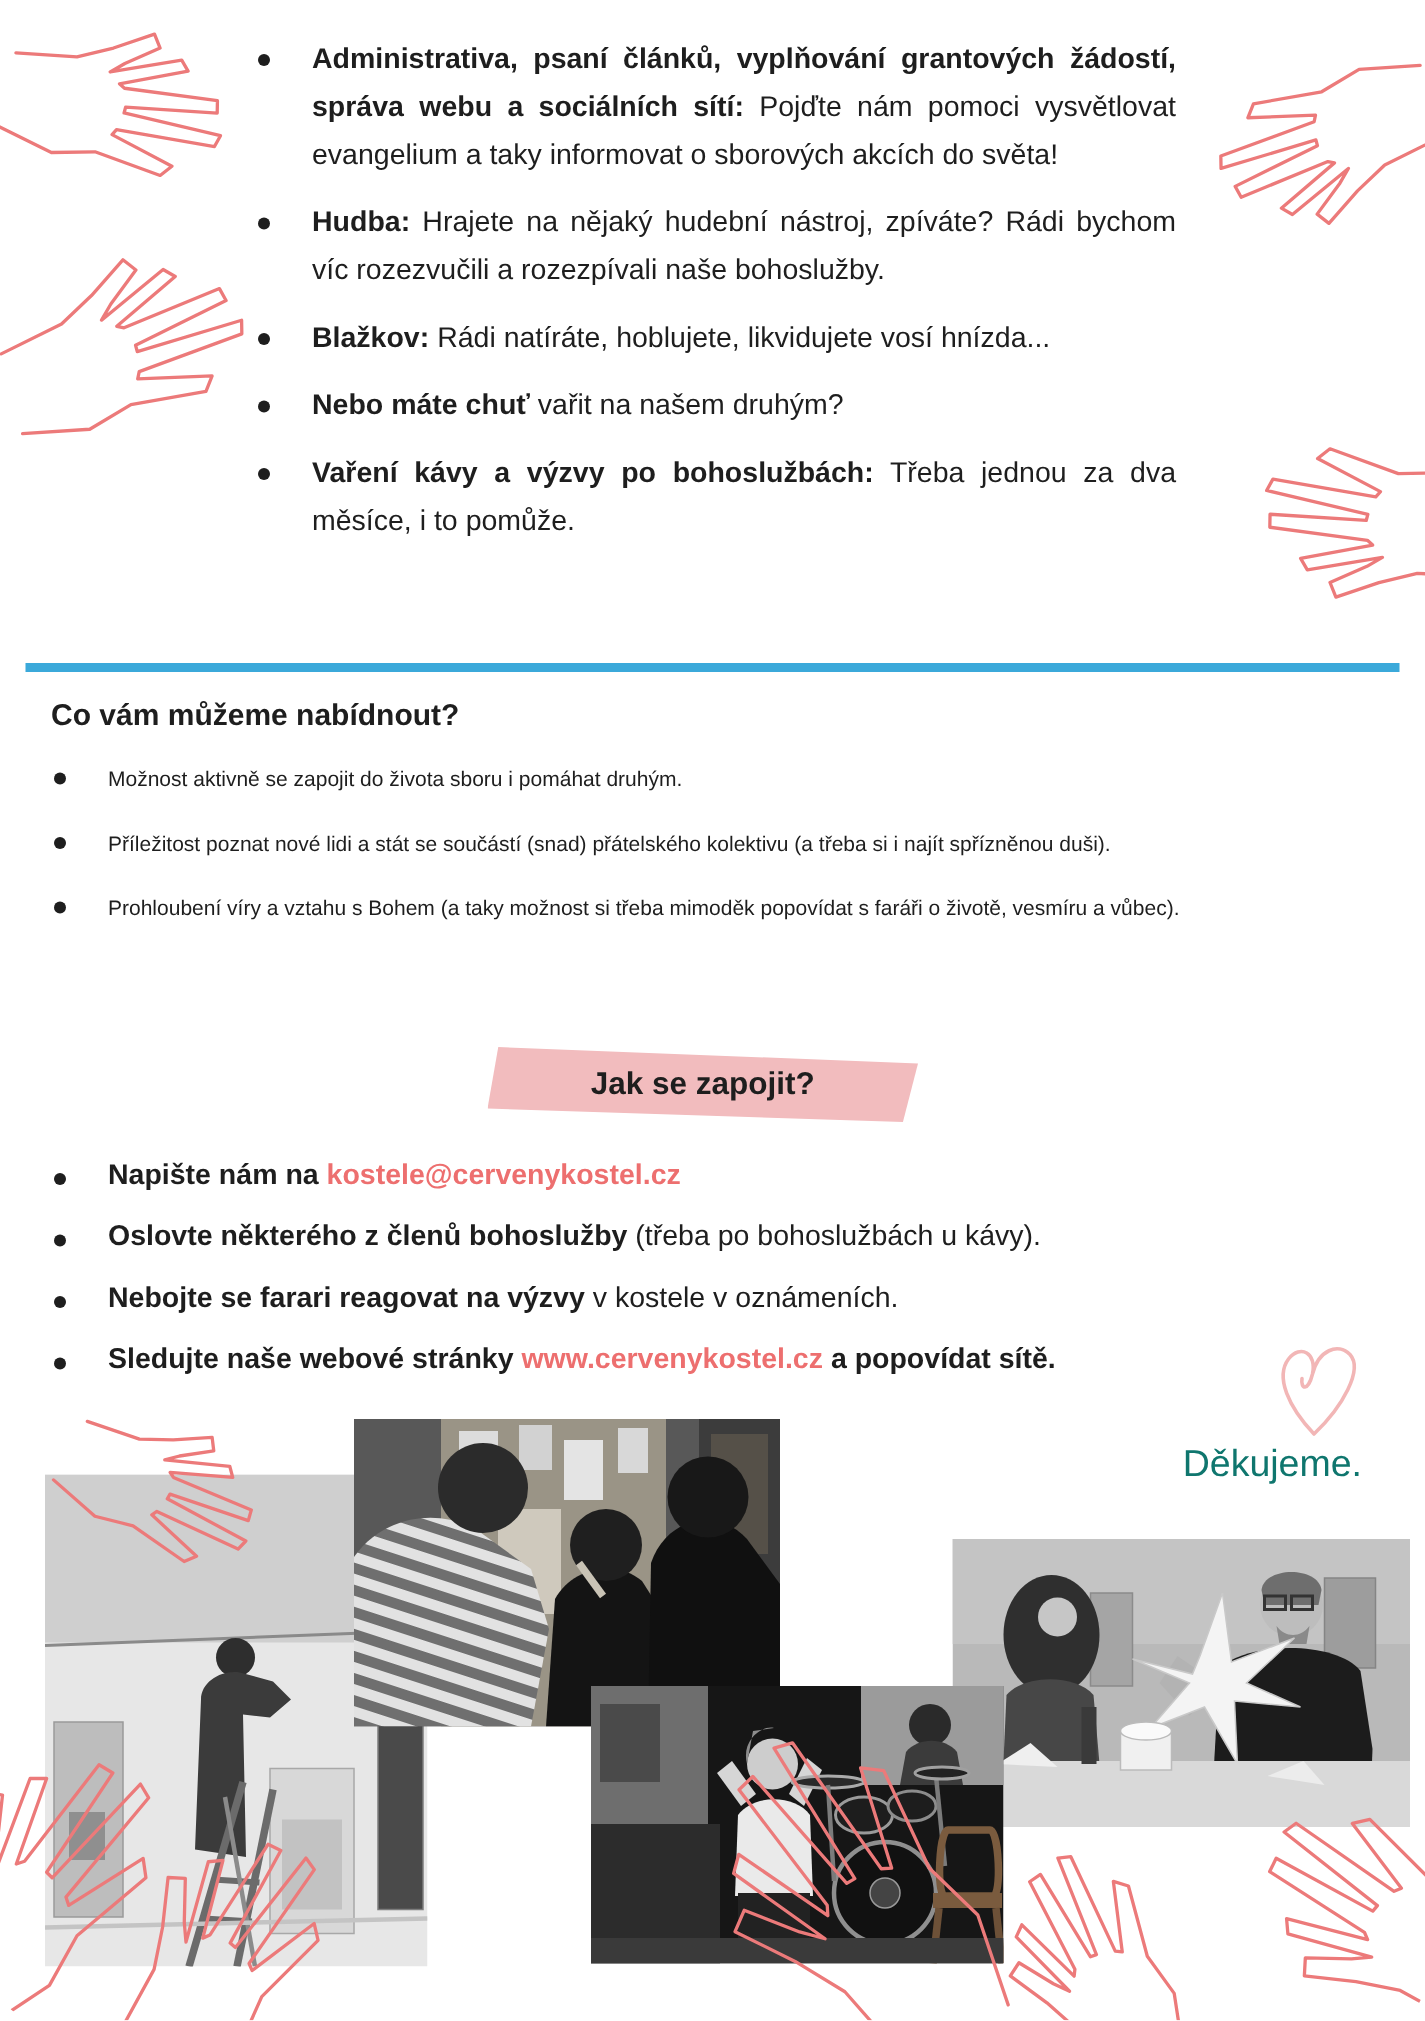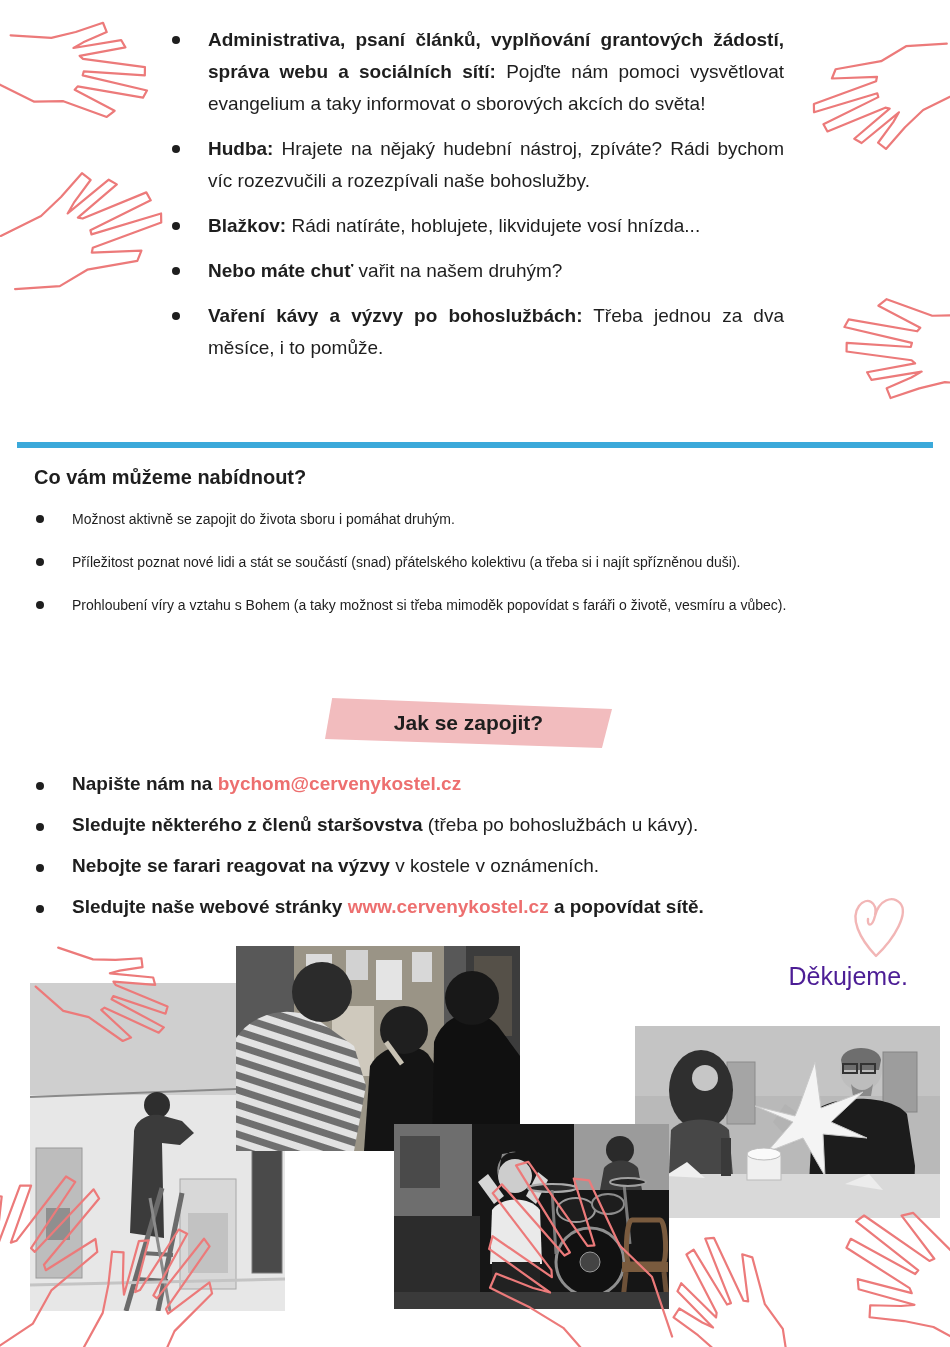--- a/index.html
+++ b/index.html
@@ -1,19 +1,20 @@
 <!DOCTYPE html>
 <html><head>
 <meta charset="utf-8">
 <style>
   html,body{margin:0;padding:0;background:#ffffff;}
   .page{
     position:relative;width:950px;height:1347px;margin:0 auto;overflow:hidden;
     background:#ffffff;color:#1e1e1e;
     font-family:"Liberation Sans","DejaVu Sans",sans-serif;
+    border-radius:25px;
   }
   
   ul.blist{list-style:none;margin:0;padding:0;position:absolute;}
   ul.blist li{position:relative;padding-left:40px;}
   ul.blist li::before{
     content:"";position:absolute;left:4px;top:12px;width:8px;height:8px;border-radius:50%;background:#1e1e1e;
   }
   .top-list{left:168px;top:24px;width:616px;font-size:19px;line-height:32px;text-align:justify;}
   .top-list li{margin-bottom:13px;}
   .mid-list{left:32px;top:503px;width:886px;font-size:14px;line-height:32px;text-align:justify;}
@@ -28,21 +29,21 @@
   .offer-heading{position:absolute;left:34px;top:466px;font-size:20px;font-weight:bold;}
   .banner{
     position:absolute;left:325px;top:698px;width:287px;height:50px;background:#f2bcbe;
     clip-path:polygon(2.5% 0%,100% 22%,96.5% 100%,0% 82%);
   }
   .banner-label{
     position:absolute;left:325px;top:698px;width:287px;height:50px;
     display:flex;align-items:center;justify-content:center;
     font-size:21px;font-weight:bold;color:#1e1e1e;
   }
-  .thanks{position:absolute;right:42px;top:962px;font-size:25px;color:#4c1d95;}
+  .thanks{position:absolute;right:42px;top:962px;font-size:25px;color:#0f766e;}
   
   .photo{position:absolute;display:block;}
   #photoA{left:30px;top:983px;z-index:1;}
   #photoB{left:236px;top:946px;z-index:2;}
   #photoD{left:635px;top:1026px;z-index:2;}
   #photoC{left:394px;top:1124px;z-index:3;}
   
   .hands-layer{position:absolute;left:0;top:0;width:950px;height:1347px;z-index:5;pointer-events:none;}
 </style>
 </head>
@@ -75,24 +76,24 @@
     <li><span>Možnost aktivně se zapojit do života sboru i pomáhat druhým.</span></li>
     <li><span>Příležitost poznat nové lidi a stát se součástí (snad) přátelského kolektivu (a třeba si i najít spřízněnou duši).</span></li>
     <li><span>Prohloubení víry a vztahu s Bohem (a taky možnost si třeba mimoděk popovídat s faráři o životě, vesmíru a vůbec).</span></li>
   </ul>
 
   <div class="banner"></div>
   <div class="banner-label">Jak se zapojit?</div>
 
   <ul class="blist join-list">
     <li>
-      <b>Napište nám na </b><a class="red-link" href="#">bychom@cervenykostel.cz</a><span></span><b></b>
-    </li>
-    <li>
-      <b>Sledujte některého z členů staršovstva </b><a class="red-link" href="#"></a><span>(třeba po bohoslužbách u kávy).</span><b></b>
+      <b>Napište nám na </b><a class="red-link" href="#">kostele@cervenykostel.cz</a><span></span><b></b>
+    </li>
+    <li>
+      <b>Oslovte některého z členů bohoslužby </b><a class="red-link" href="#"></a><span>(třeba po bohoslužbách u kávy).</span><b></b>
     </li>
     <li>
       <b>Nebojte se farari reagovat na výzvy </b><a class="red-link" href="#"></a><span>v kostele v oznámeních.</span><b></b>
     </li>
     <li>
       <b>Sledujte naše webové stránky </b><a class="red-link" href="#">www.cervenykostel.cz</a><span></span><b> a popovídat sítě.</b>
     </li>
   </ul>
 
   <div class="thanks">Děkujeme.</div>

